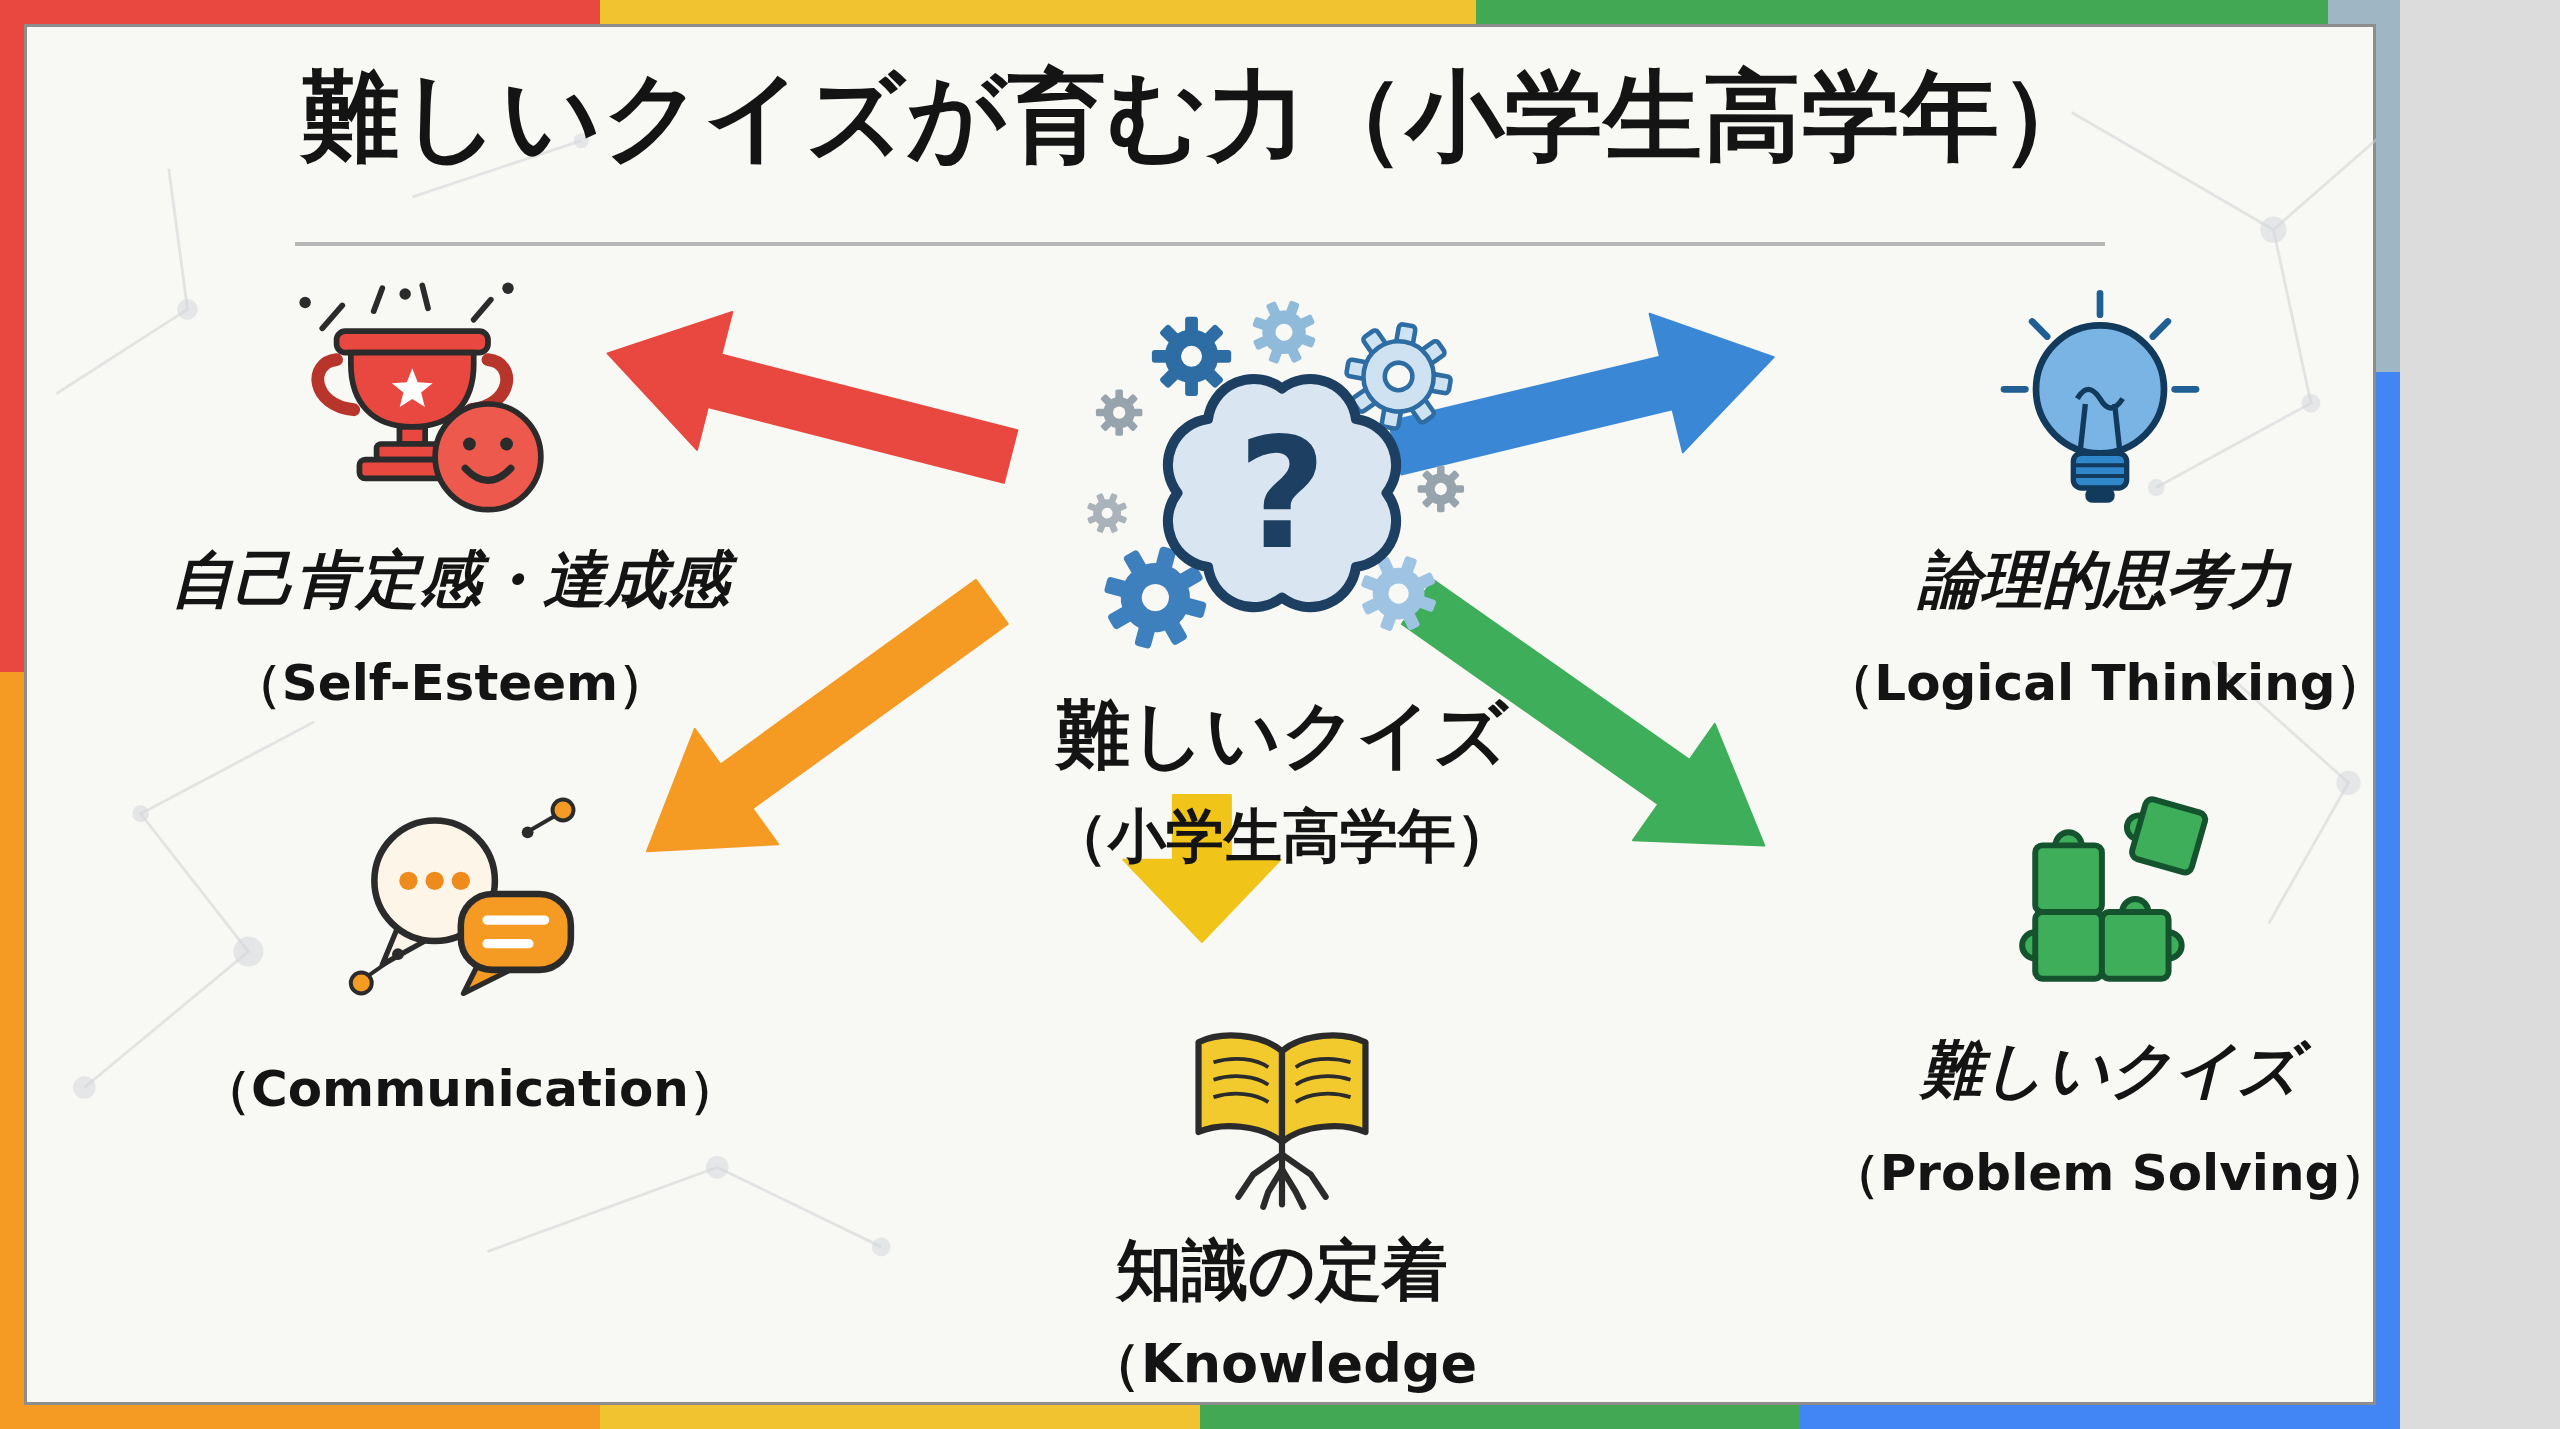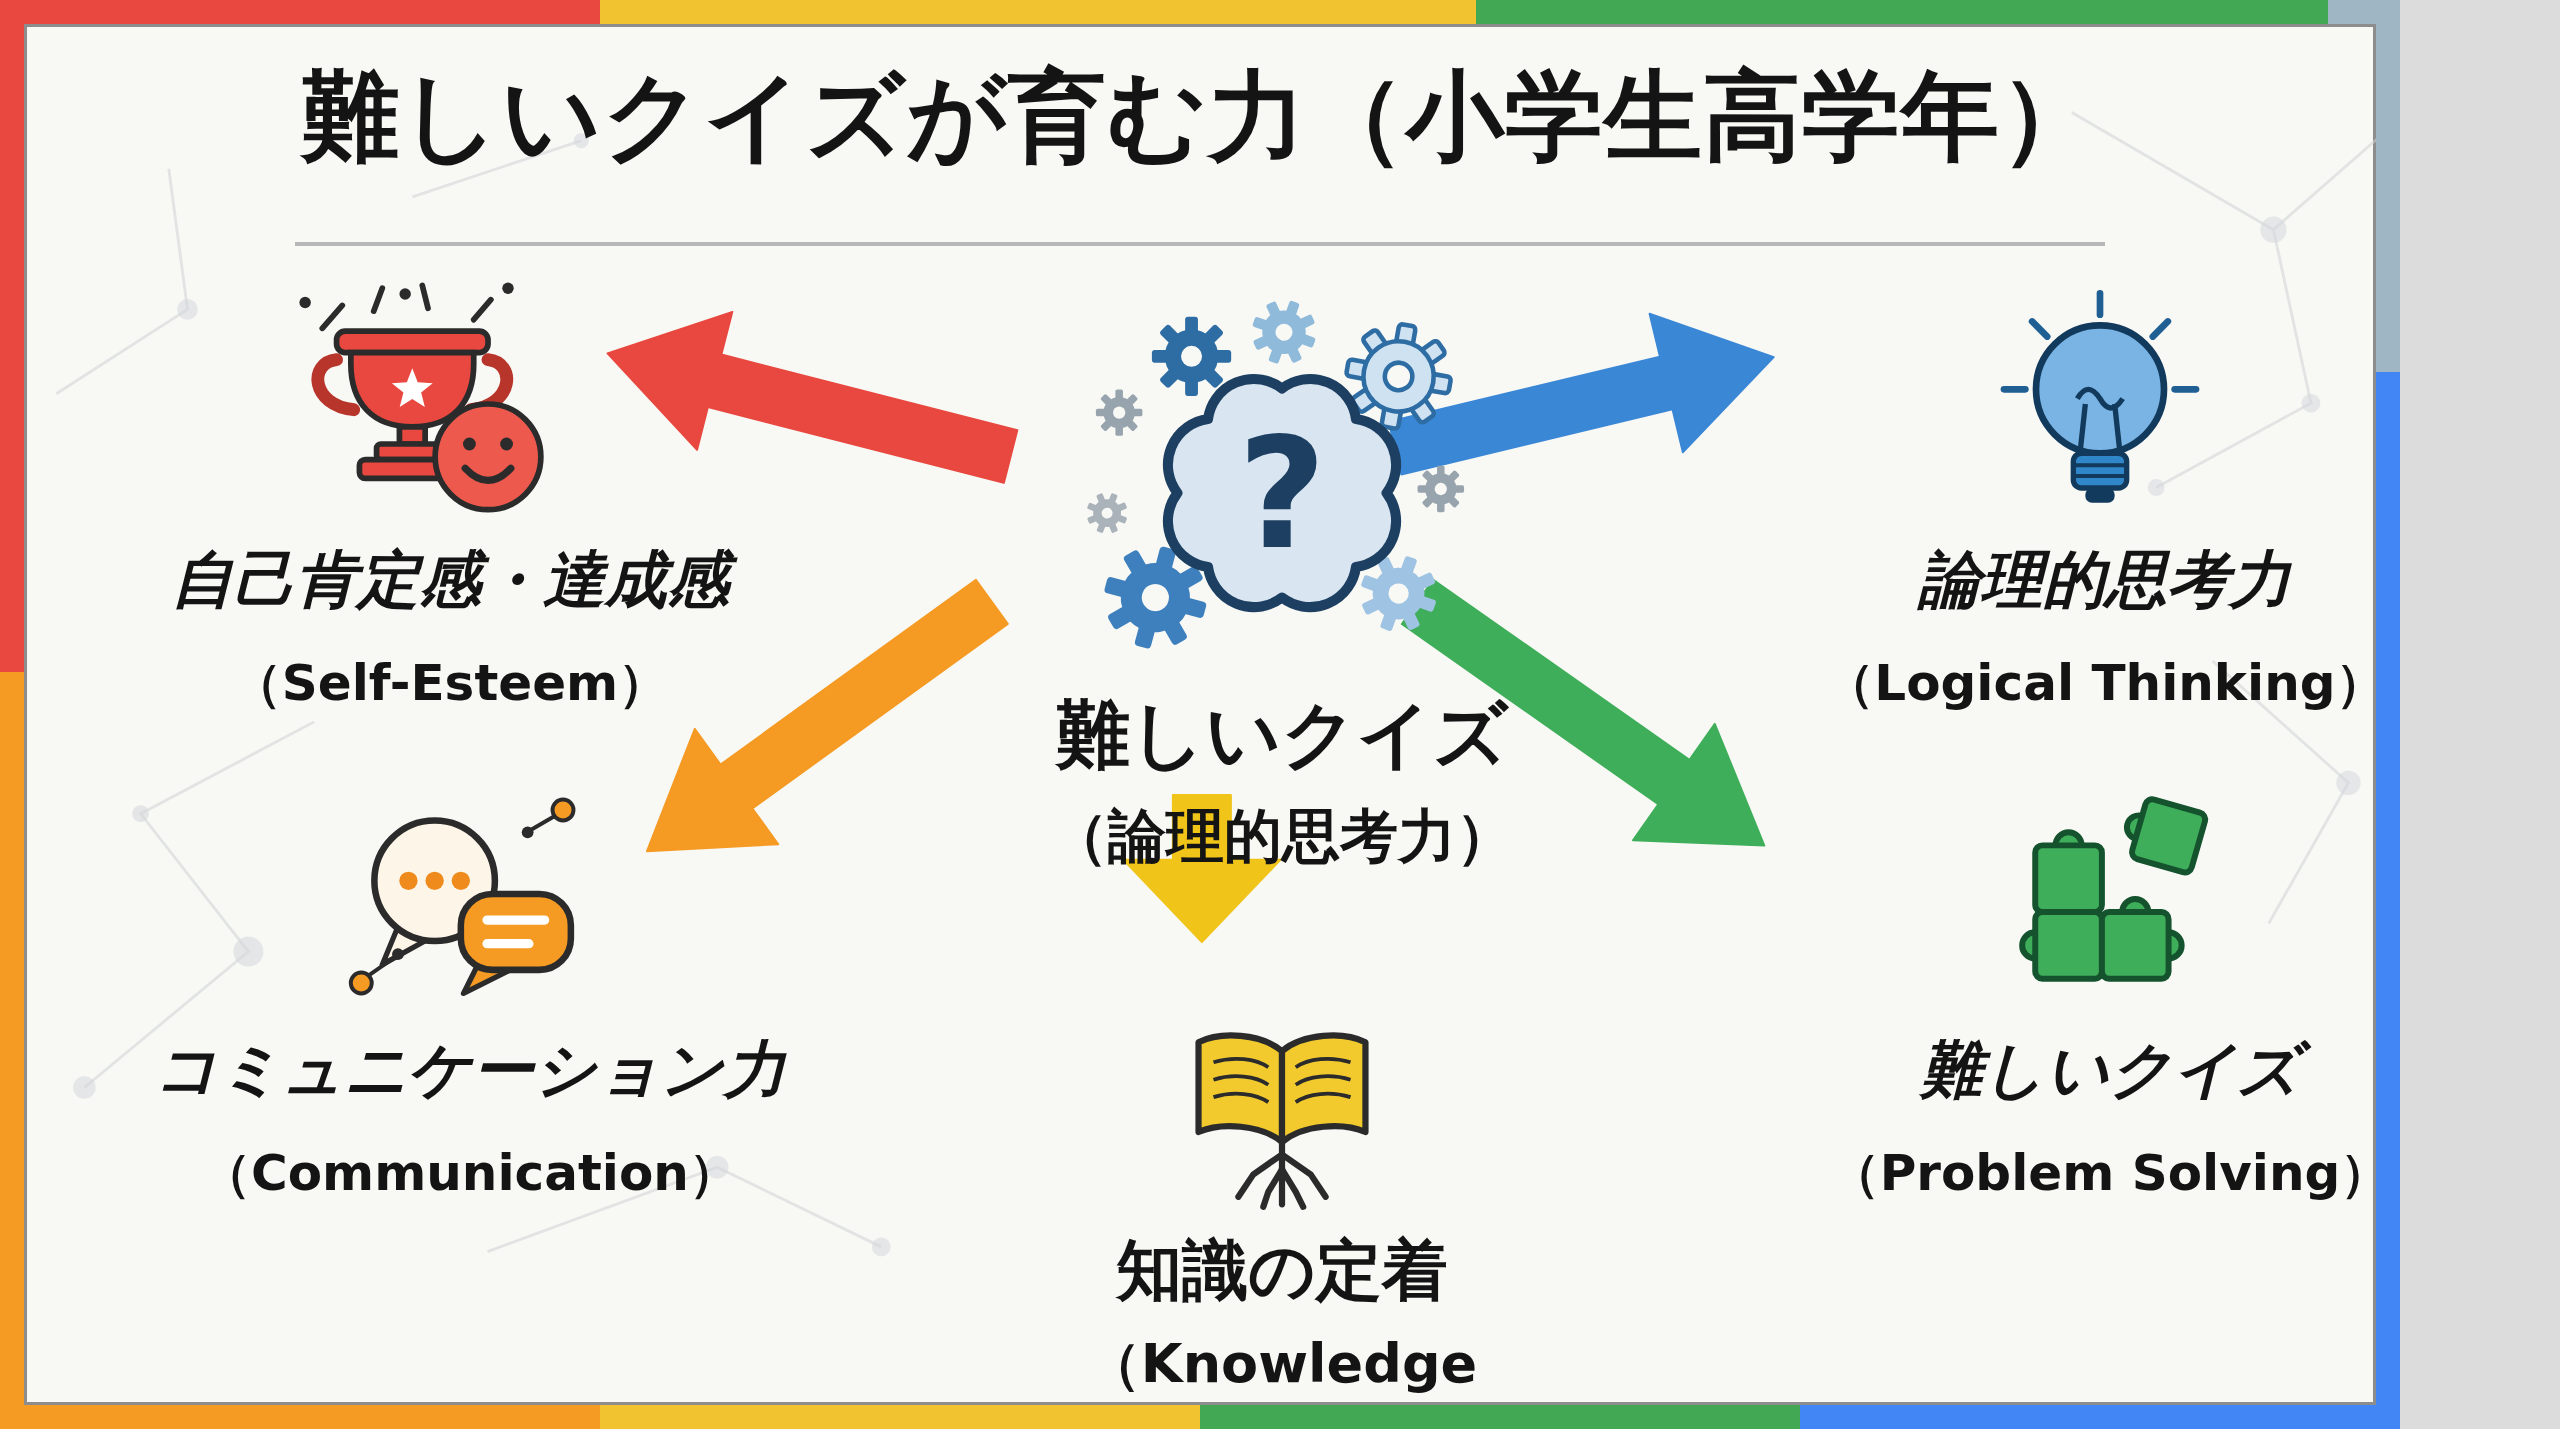--- a/index.html
+++ b/index.html
@@ -114,21 +114,21 @@
     <use href="#gear" transform="translate(24,60) scale(0.34)" fill="#98a4ad"></use>
     <use href="#gear" transform="translate(18,110) scale(0.30) rotate(22)" fill="#aab3ba"></use>
     <use href="#gear" transform="translate(42,152) scale(0.75) rotate(15)" fill="#3e80bd"></use>
     <use href="#gear" transform="translate(163,150) scale(0.56) rotate(20)" fill="#9fc3e2"></use>
     <use href="#gear" transform="translate(184,98) scale(0.34)" fill="#98a4ad"></use>
     <path d="M157,100 A23,23 0 0 1 141.8,136.8 A23,23 0 0 1 105,152 A23,23 0 0 1 68.2,136.8 A23,23 0 0 1 53,100 A23,23 0 0 1 68.2,63.2 A23,23 0 0 1 105,48 A23,23 0 0 1 141.8,63.2 A23,23 0 0 1 157,100 Z" fill="#d9e6f2" stroke="#1d3f61" stroke-width="5" stroke-linejoin="round"></path>
     <text x="105" y="127" font-size="76" font-weight="bold" fill="#1d3f61" text-anchor="middle">?</text>
   </svg>
   <div class="labels" id="labels-center">
     <div class="jp">難しいクイズ</div>
-    <div class="sub">（論理的思考力）</div>
+    <div class="sub">（小学生高学年）</div>
   </div>
 
   <svg class="icon" id="icon-self-esteem" viewBox="0 0 210 200">
     <g stroke="#2b2b2b" stroke-width="4" stroke-linecap="round">
       <path d="M38,40 L52,24"></path>
         <path d="M74,28 L80,12"></path>
         <path d="M112,26 L108,10"></path>
         <path d="M144,34 L156,20"></path>
     </g>
     <g fill="#2b2b2b">
@@ -188,21 +188,20 @@
     </g>
     <path d="M112,142 L100,166 L136,148 Z" fill="#f59a23" stroke="#2b2b2b" stroke-width="4" stroke-linejoin="round"></path>
     <rect x="98" y="90" width="84" height="58" rx="24" fill="#f59a23" stroke="#2b2b2b" stroke-width="5"></rect>
     <path d="M118,110 h44" stroke="#ffffff" stroke-width="7" stroke-linecap="round"></path>
     <path d="M118,128 h32" stroke="#ffffff" stroke-width="7" stroke-linecap="round"></path>
     <circle cx="22" cy="158" r="8" fill="#f59a23" stroke="#2b2b2b" stroke-width="3"></circle>
     <path d="M28,152 L48,138" stroke="#2b2b2b" stroke-width="3"></path>
     <circle cx="50" cy="136" r="4.5" fill="#2b2b2b"></circle>
   </svg>
   <div class="labels" id="labels-communication">
-    <div class="jp side-jp">コミュニケーション力</div>
     <div class="en side-en">（Communication）</div>
   </div>
 
   <svg class="icon" id="icon-problem" viewBox="0 0 210 200">
     <g fill="#3fae5a" stroke="#14532d" stroke-width="5" stroke-linejoin="round">
       <circle cx="66" cy="60" r="11"></circle>
       <rect x="38" y="60" width="56" height="56" rx="6"></rect>
       <circle cx="38" cy="144" r="11"></circle>
       <rect x="38" y="116" width="56" height="56" rx="6"></rect>
       <circle cx="150" cy="144" r="11"></circle>

